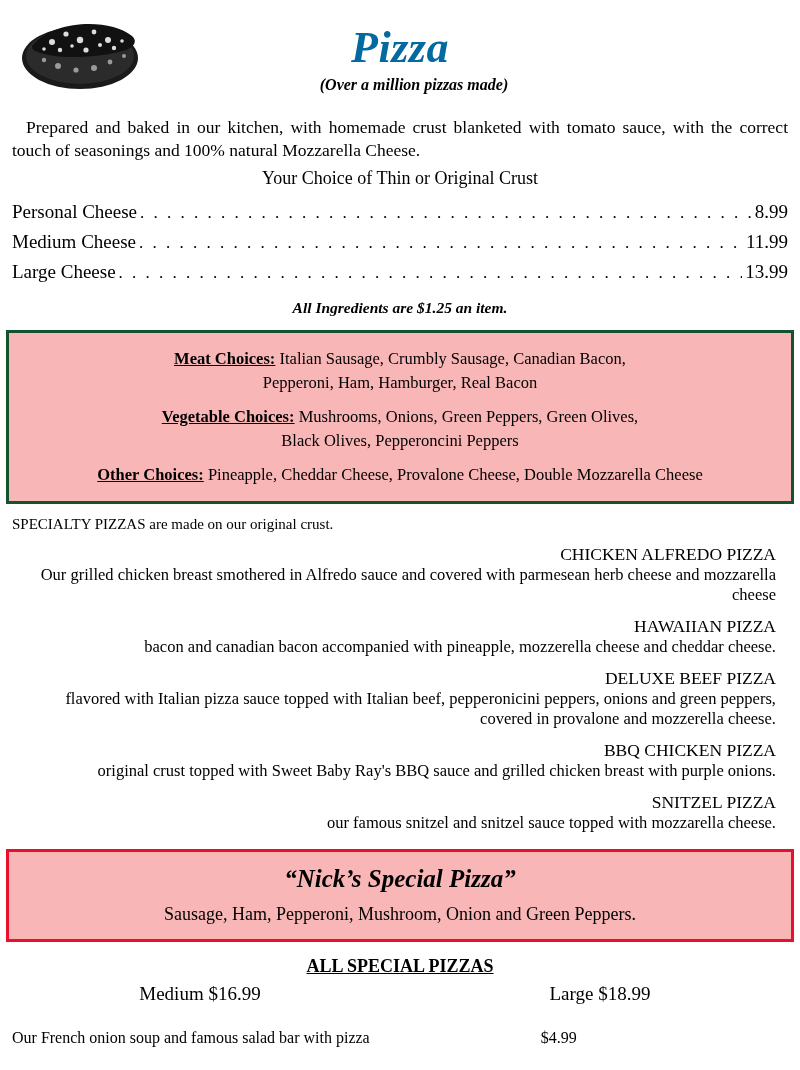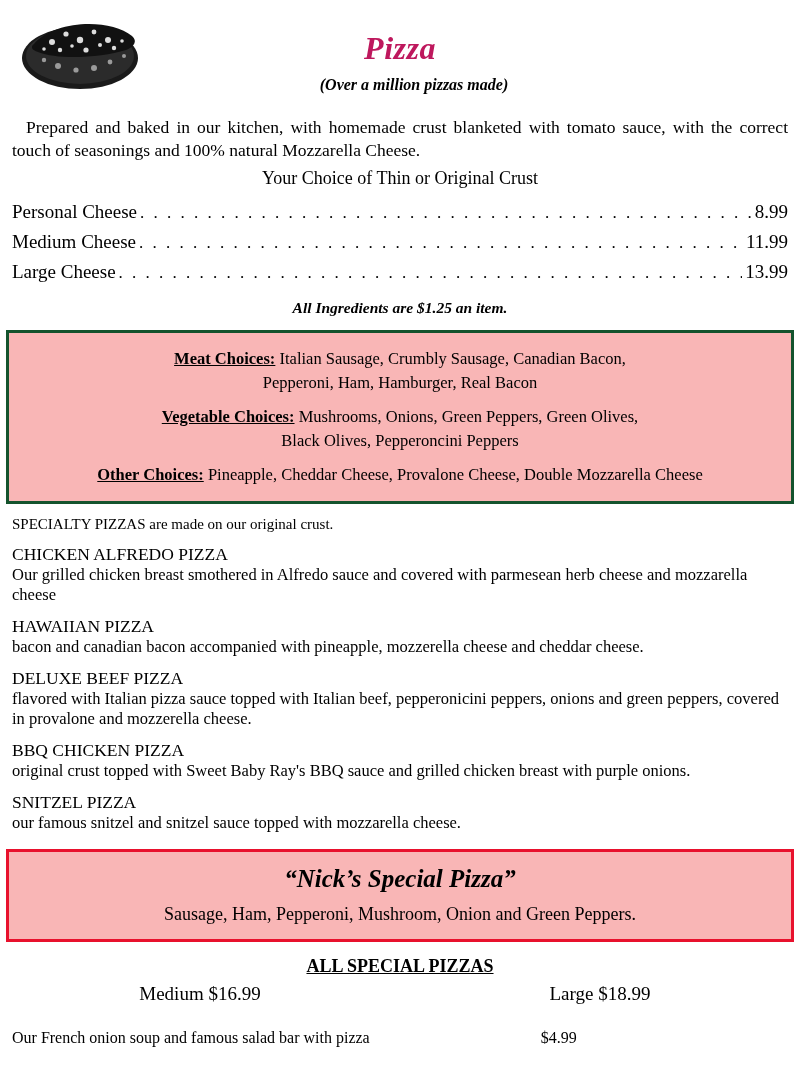--- a/index.html
+++ b/index.html
@@ -36,22 +36,22 @@
     height: 78px;
   }
   .title-block {
     text-align: center;
     padding-top: 26px;
   }
   .title {
     font-family: "Liberation Serif", serif;
     font-style: italic;
     font-weight: bold;
-    color: #be185d;
-    font-size: 32px;
+    color: #0369a1;
+    font-size: 44px;
     line-height: 44px;
     letter-spacing: 0.5px;
   }
   .subtitle {
     font-size: 16px;
     font-weight: bold;
     font-style: italic;
     margin-top: 6px;
     padding-left: 28px;
   }
@@ -121,21 +121,21 @@
   .choice-label {
     font-weight: bold;
     text-decoration: underline;
   }
 
   
   .specialty-intro {
     font-size: 15px;
     padding: 12px 12px 0 12px;
   }
-  .specialty-list { padding: 0 12px; }
+  .specialty-list { padding: 0 24px; text-align: right; }
   .sp-item { margin-top: 11px; }
   .sp-name {
     font-size: 17.5px;
     line-height: 21px;
   }
   .sp-desc {
     font-size: 16.5px;
     line-height: 20px;
   }
 

